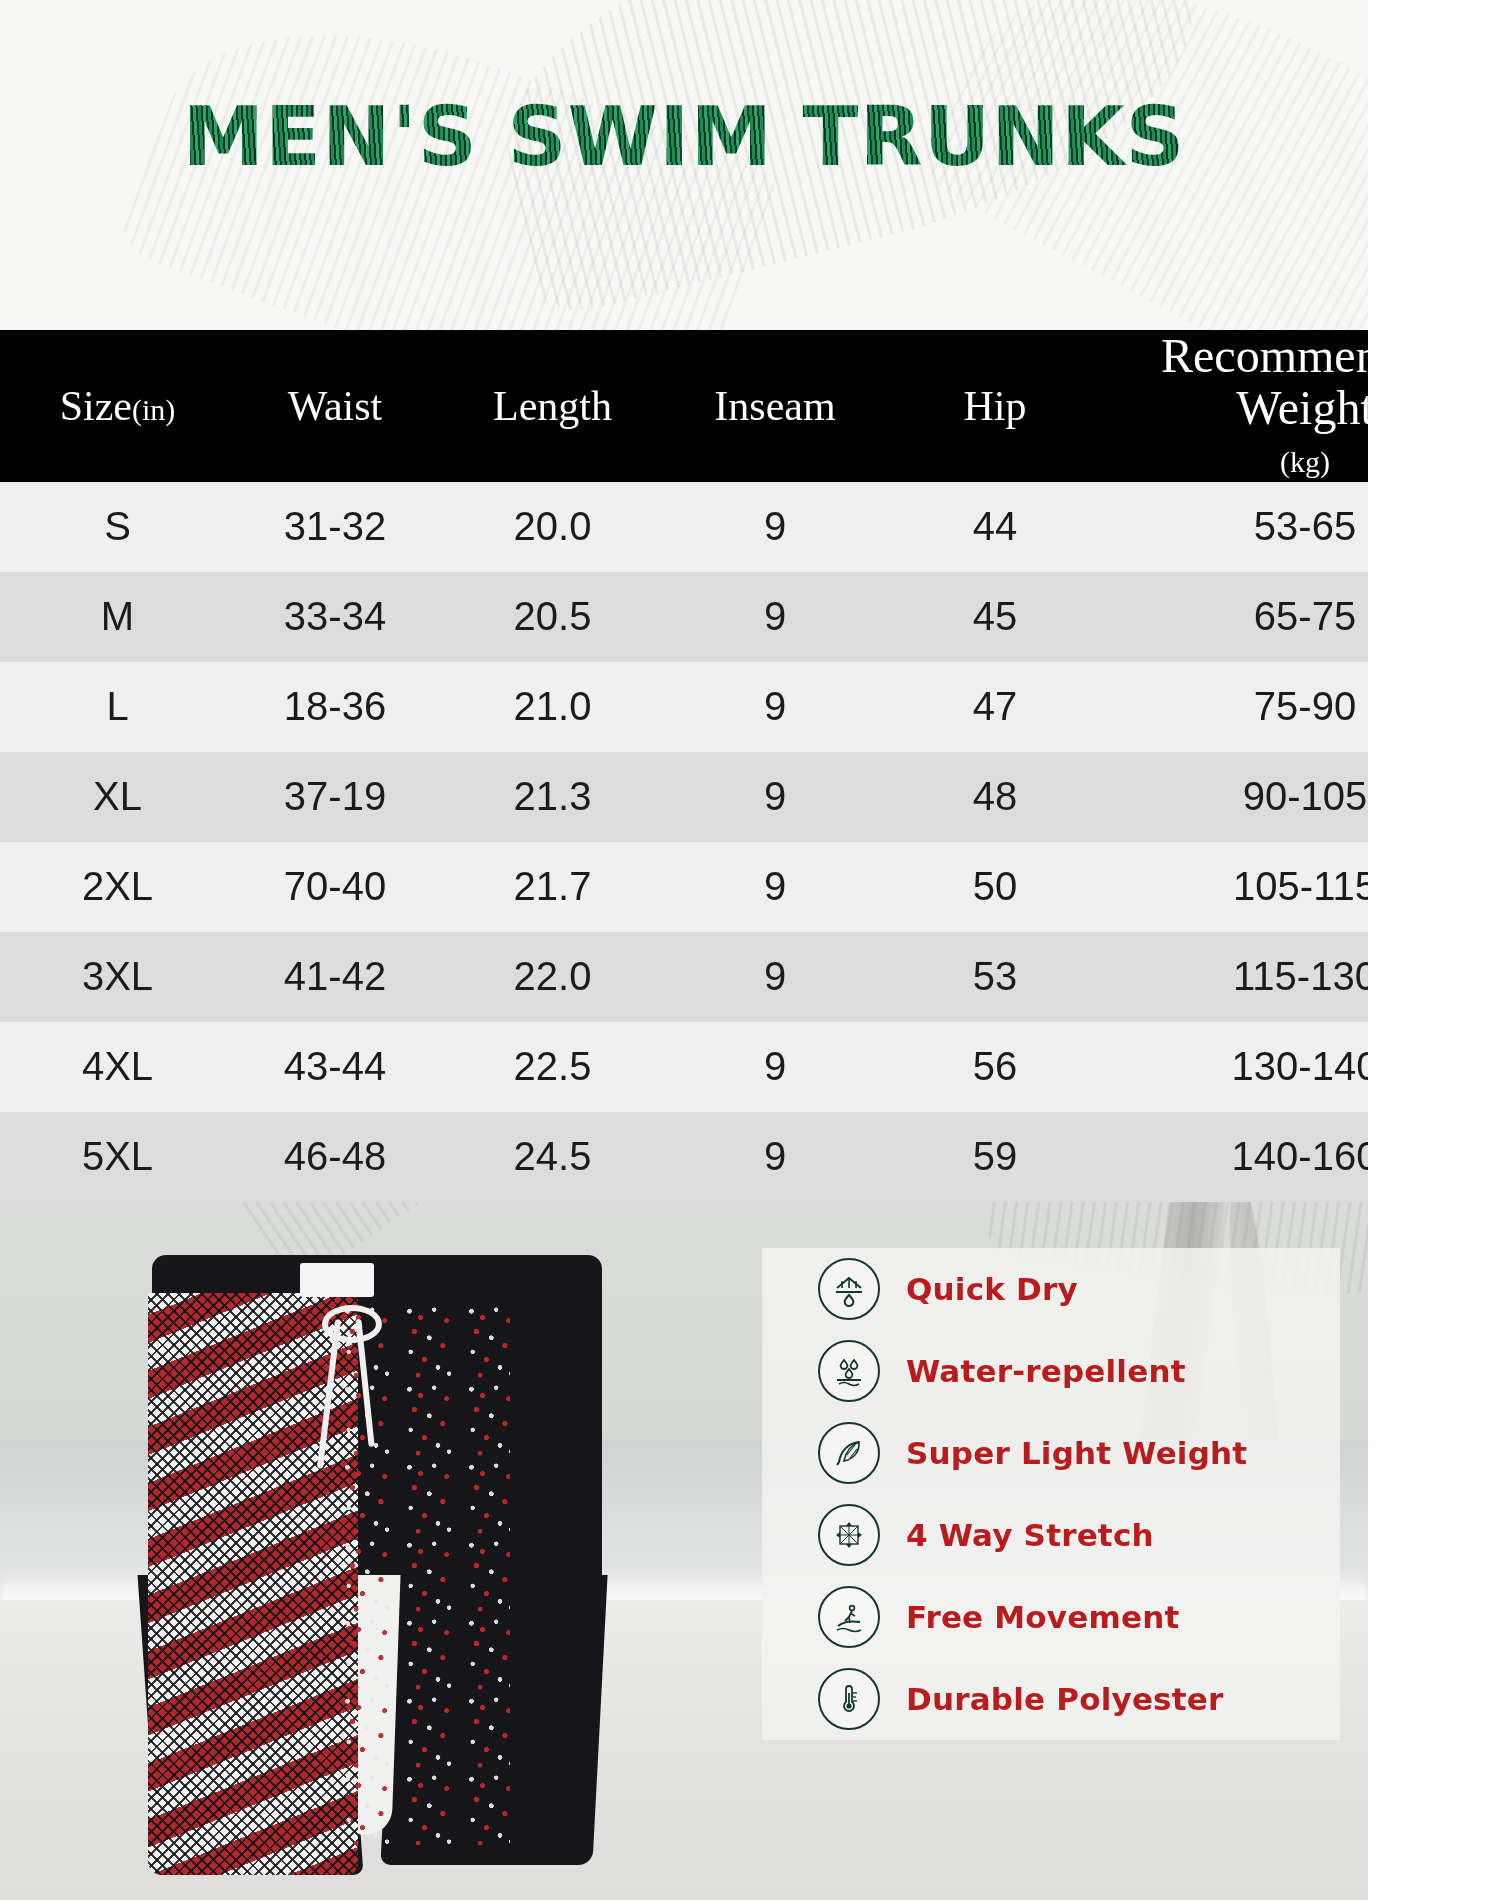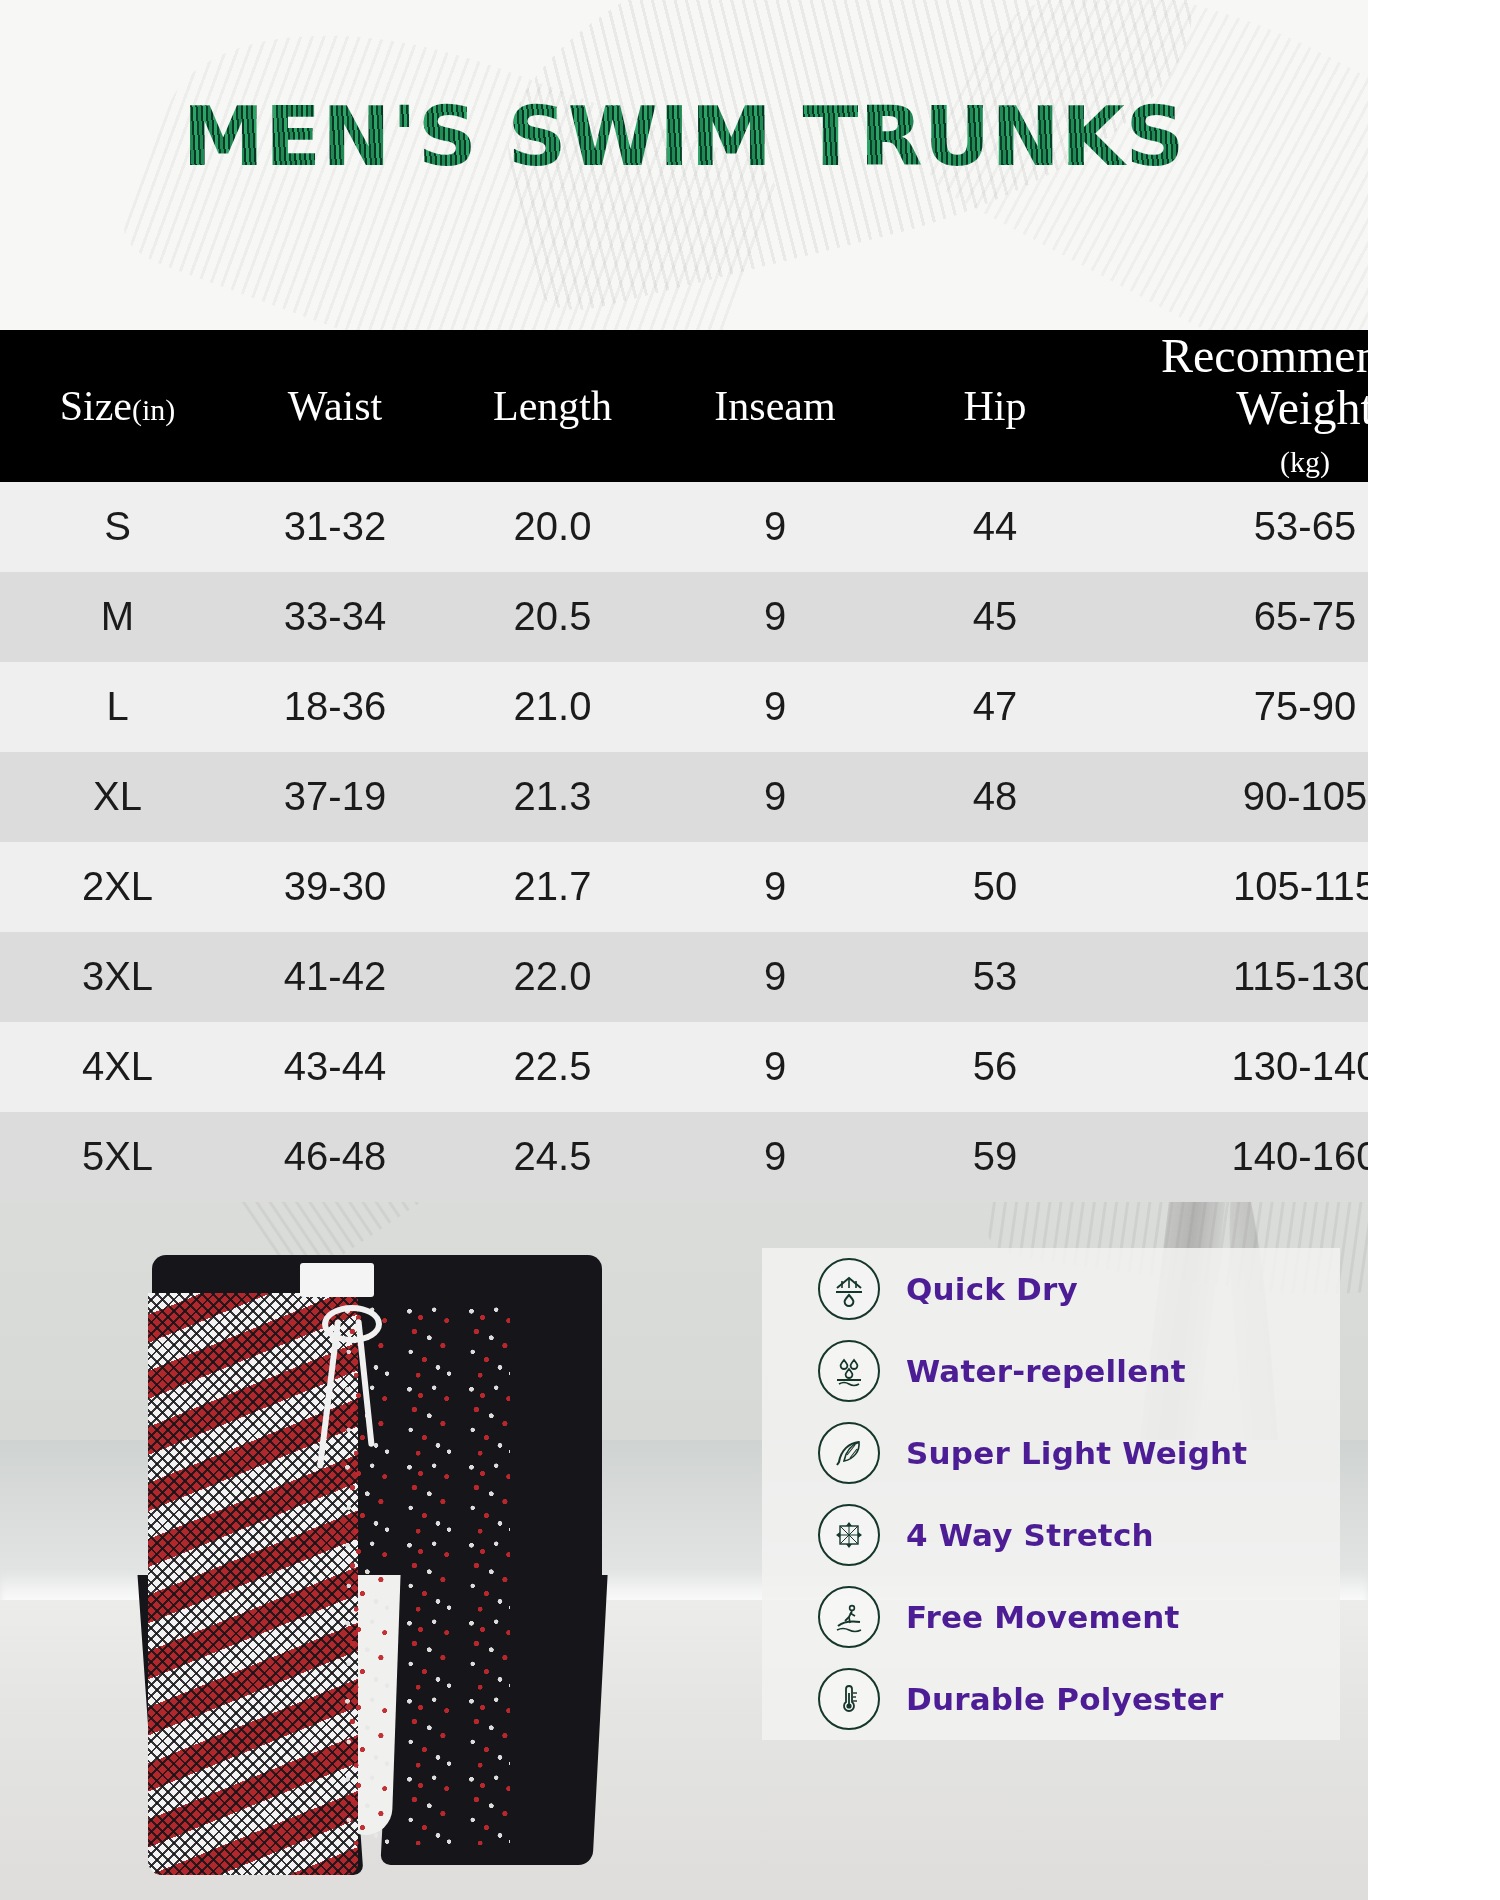--- a/index.html
+++ b/index.html
@@ -353,21 +353,21 @@
     align-items: center;
     justify-content: center;
     flex: 0 0 auto;
     background: rgba(255,255,255,.35);
   }
   .feature-label {
     margin-left: 26px;
     font-family: "DejaVu Sans", sans-serif;
     font-weight: 700;
     font-size: 31px;
-    color: #4c1d95;
+    color: #b91c1c;
     letter-spacing: .2px;
     white-space: nowrap;
   }
 </style>
 </head>
 <body>
 
 <div class="page">
 
   <div class="bg">
@@ -445,21 +445,21 @@
         <tr class="even">
           <td>XL</td>
           <td>37-19</td>
           <td>21.3</td>
           <td>9</td>
           <td>48</td>
           <td>90-105</td>
         </tr>
         <tr class="odd">
           <td>2XL</td>
-          <td>39-30</td>
+          <td>70-40</td>
           <td>21.7</td>
           <td>9</td>
           <td>50</td>
           <td>105-115</td>
         </tr>
         <tr class="even">
           <td>3XL</td>
           <td>41-42</td>
           <td>22.0</td>
           <td>9</td>

